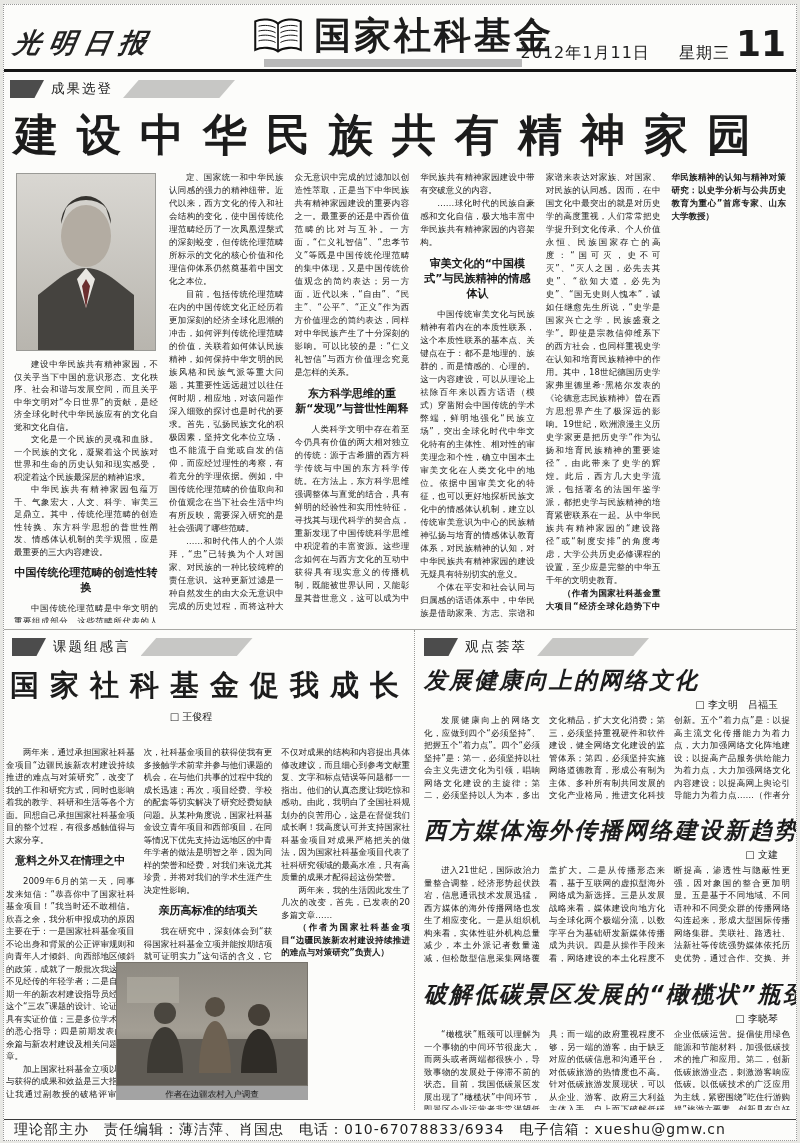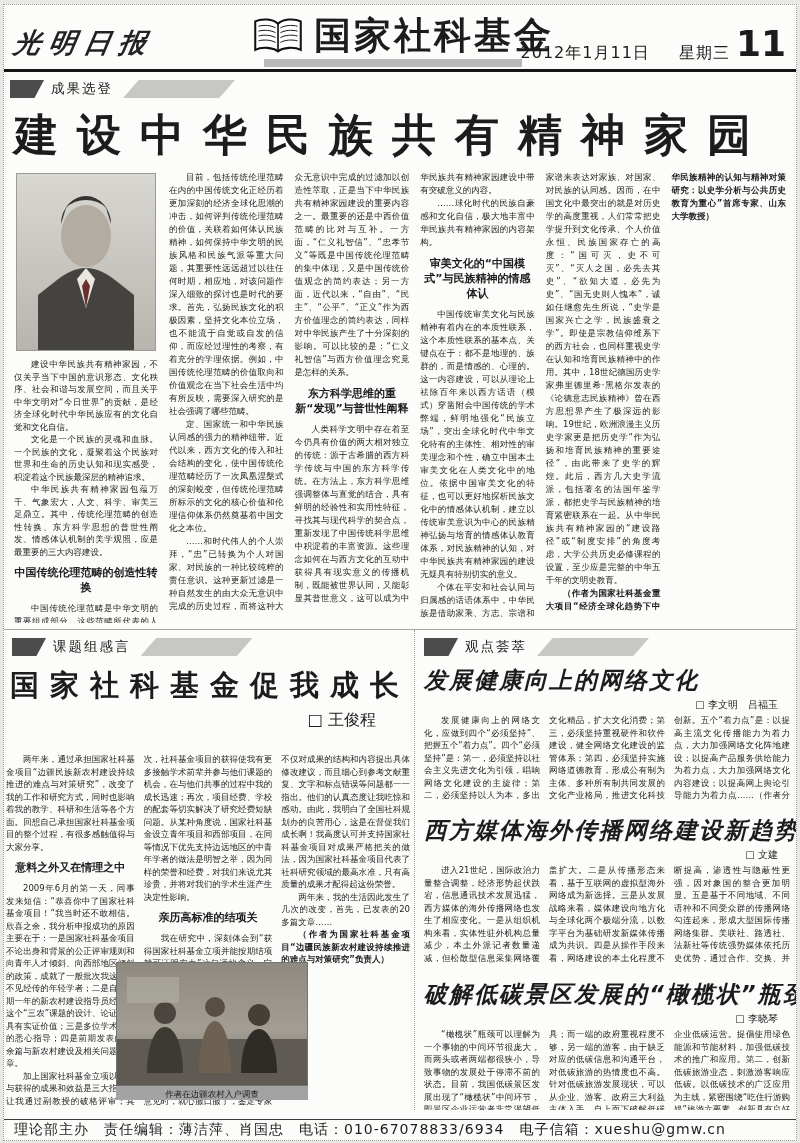--- a/index.html
+++ b/index.html
@@ -28,21 +28,21 @@
   .portrait{width:138px;height:176px;margin:2px auto 7px;border:1px solid #9a9a96;display:block;}
   .main-cols{flex:1;column-count:5;column-gap:11px;column-fill:auto;height:100%;
         font-size:8.5px;line-height:13px;text-align:justify;}
   .para{margin:0;text-indent:2em;}
   .para.attr{font-weight:bold;}
   .sub-h{font-weight:bold;font-size:11px;line-height:15px;text-align:center;margin:7px 0;text-indent:0;}
   
   .bottom{display:flex;height:480px;border-top:1px solid #a8a8a4;margin-top:6px;}
   .memoir{position:relative;width:404px;flex-shrink:0;padding:0 4px 0 2px;}
   .memoir-headline{margin:6px 0 0 4px;font-size:29px;font-weight:900;letter-spacing:11px;white-space:nowrap;}
-  .memoir-byline{text-align:right;margin:4px 34px 0 0;font-size:16px;}
+  .memoir-byline{text-align:center;margin:4px 34px 0 0;font-size:10px;}
   .memoir-body{column-count:3;column-gap:9px;column-fill:auto;height:362px;overflow:hidden;
         font-size:8.5px;line-height:12.5px;text-align:justify;margin-top:22px;}
   .memoir-photo-wrap{position:absolute;left:112px;bottom:10px;width:192px;background:#a3a3a3;z-index:3;}
   .memoir-photo{width:190px;height:122px;border:1px solid #77736c;display:block;}
   .photo-caption{width:100%;text-align:center;font-size:8.5px;line-height:12px;padding-top:2px;}
   .viewpoints{flex:1;border-left:1px dotted #9a9a96;padding:0 6px 0 9px;overflow:hidden;}
   .vp-headline{margin:5px 0 0 0;font-size:23px;font-weight:900;letter-spacing:2px;white-space:nowrap;font-style:italic;}
   .vp-byline{text-align:right;margin:2px 12px 2px 0;font-size:10px;}
   .vp-body{column-count:3;column-gap:9px;column-fill:auto;overflow:hidden;
         font-size:8.5px;line-height:12.5px;text-align:justify;}
@@ -101,22 +101,22 @@
         </svg>
         <div>
             <p class="para">建设中华民族共有精神家园，不仅关乎当下中国的意识形态、文化秩序、社会和谐与发展空间，而且关乎中华文明对“今日世界”的贡献，是经济全球化时代中华民族应有的文化自觉和文化自信。</p>
             <p class="para">文化是一个民族的灵魂和血脉。一个民族的文化，凝聚着这个民族对世界和生命的历史认知和现实感受，积淀着这个民族最深层的精神追求。</p>
             <p class="para">中华民族共有精神家园包蕴万千、气象宏大，人文、科学、审美三足鼎立。其中，传统伦理范畴的创造性转换、东方科学思想的普世性阐发、情感体认机制的美学观照，应是最重要的三大内容建设。</p>
             <div class="sub-h">中国传统伦理范畴的创造性转换</div>
             <p class="para">中国传统伦理范畴是中华文明的重要组成部分，这些范畴所代表的人生哲学和道德深入人心，成为维系社会稳</p>
           </div>
       </div>
       <div class="main-cols">
+          <p class="para">定、国家统一和中华民族认同感的强力的精神纽带。近代以来，西方文化的传入和社会结构的变化，使中国传统伦理范畴经历了一次凤凰涅槃式的深刻蜕变，但传统伦理范畴所标示的文化的核心价值和伦理信仰体系仍然奠基着中国文化之本位。</p>
           <p class="para">目前，包括传统伦理范畴在内的中国传统文化正经历着更加深刻的经济全球化思潮的冲击，如何评判传统伦理范畴的价值，关联着如何体认民族精神，如何保持中华文明的民族风格和民族气派等重大问题，其重要性远远超过以往任何时期，相应地，对该问题作深入细致的探讨也是时代的要求。首先，弘扬民族文化的积极因素，坚持文化本位立场，也不能流于自觉或自发的信仰，而应经过理性的考察，有着充分的学理依据。例如，中国传统伦理范畴的价值取向和价值观念在当下社会生活中均有所反映，需要深入研究的是社会强调了哪些范畴。</p>
-          <p class="para">定、国家统一和中华民族认同感的强力的精神纽带。近代以来，西方文化的传入和社会结构的变化，使中国传统伦理范畴经历了一次凤凰涅槃式的深刻蜕变，但传统伦理范畴所标示的文化的核心价值和伦理信仰体系仍然奠基着中国文化之本位。</p>
           <p class="para">……和时代伟人的个人崇拜，“忠”已转换为个人对国家、对民族的一种比较纯粹的责任意识。这种更新过滤是一种自然发生的由大众无意识中完成的历史过程，而将这种大众无意识中完成的过滤加以创造性萃取，正是当下中华民族共有精神家园建设的重要内容之一。最重要的还是中西价值范畴的比对与互补。一方面，“仁义礼智信”、“忠孝节义”等既是中国传统伦理范畴的集中体现，又是中国传统价值观念的简约表达；另一方面，近代以来，“自由”、“民主”、“公平”、“正义”作为西方价值理念的简约表达，同样对中华民族产生了十分深刻的影响。可以比较的是：“仁义礼智信”与西方价值理念究竟是怎样的关系。</p>
           <div class="sub-h">东方科学思维的重新“发现”与普世性阐释</div>
           <p class="para">人类科学文明中存在着至今仍具有价值的两大相对独立的传统：源于古希腊的西方科学传统与中国的东方科学传统。在方法上，东方科学思维强调整体与直觉的结合，具有鲜明的经验性和实用性特征，寻找其与现代科学的契合点，重新发现了中国传统科学思维中积淀着的丰富资源。这些理念如何在与西方文化的互动中获得具有现实意义的传播机制，既能被世界认同，又能彰显其普世意义，这可以成为中华民族共有精神家园建设中带有突破意义的内容。</p>
           <p class="para">……球化时代的民族自豪感和文化自信，极大地丰富中华民族共有精神家园的内容架构。</p>
           <div class="sub-h">审美文化的“中国模式”与民族精神的情感体认</div>
           <p class="para">中国传统审美文化与民族精神有着内在的本质性联系，这个本质性联系的基本点、关键点在于：都不是地理的、族群的，而是情感的、心理的。这一内容建设，可以从理论上祛除百年来以西方话语（模式）穿凿附会中国传统的学术弊端，鲜明地强化“民族立场”，突出全球化时代中华文化特有的主体性、相对性的审美理念和个性，确立中国本土审美文化在人类文化中的地位。依据中国审美文化的特征，也可以更好地探析民族文化中的情感体认机制，建立以传统审美意识为中心的民族精神弘扬与培育的情感体认教育体系，对民族精神的认知，对中华民族共有精神家园的建设无疑具有特别切实的意义。</p>
           <p class="para">个体在平安和社会认同与归属感的话语体系中，中华民族是借助家乘、方志、宗谱和家谱来表达对家族、对国家、对民族的认同感。因而，在中国文化中最突出的就是对历史学的高度重视，人们常常把史学提升到文化传承、个人价值永恒、民族国家存亡的高度：“国可灭，史不可灭”、“灭人之国，必先去其史”、“欲知大道，必先为史”、“国无史则人愧本”，诚如任继愈先生所说，“史学是国家兴亡之学，民族盛衰之学”。即使是宗教信仰维系下的西方社会，也同样重视史学在认知和培育民族精神中的作用。其中，18世纪德国历史学家弗里德里希·黑格尔发表的《论德意志民族精神》曾在西方思想界产生了极深远的影响。19世纪，欧洲浪漫主义历史学家更是把历史学“作为弘扬和培育民族精神的重要途径”，由此带来了史学的辉煌。此后，西方几大史学流派，包括著名的法国年鉴学派，都把史学与民族精神的培育紧密联系在一起。从中华民族共有精神家园的“建设路径”或“制度安排”的角度考虑，大学公共历史必修课程的设置，至少应是完整的中华五千年的文明史教育。</p>
           <p class="para attr">（作者为国家社科基金重大项目“经济全球化趋势下中华民族精神的认知与精神对策研究：以史学分析与公共历史教育为重心”首席专家、山东大学教授）</p>
         </div>
     </div>

